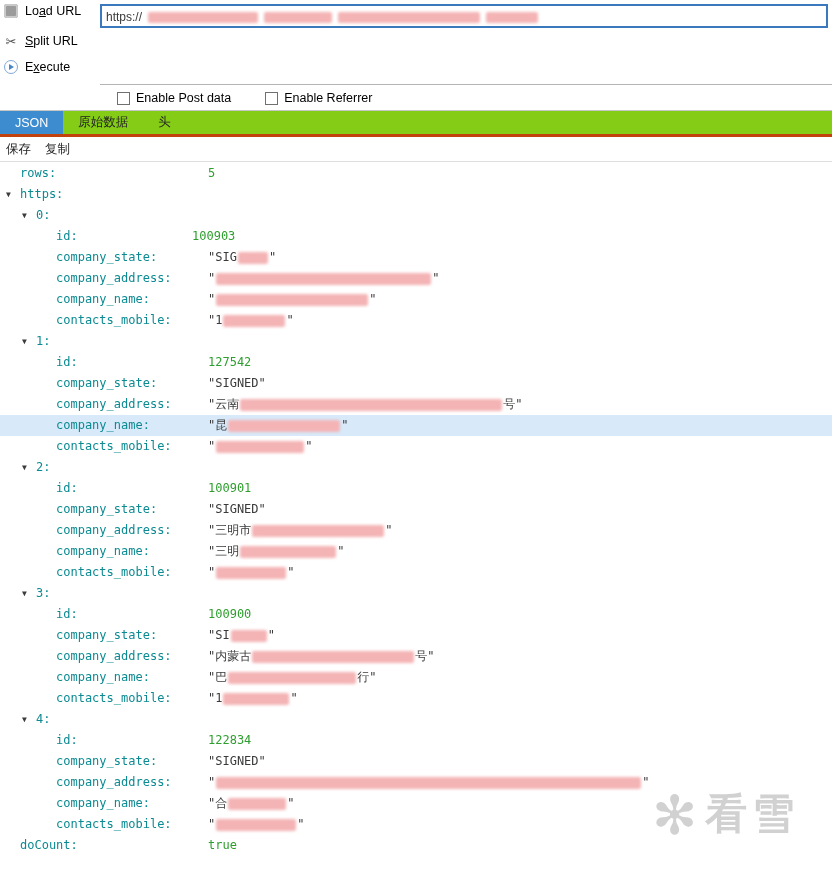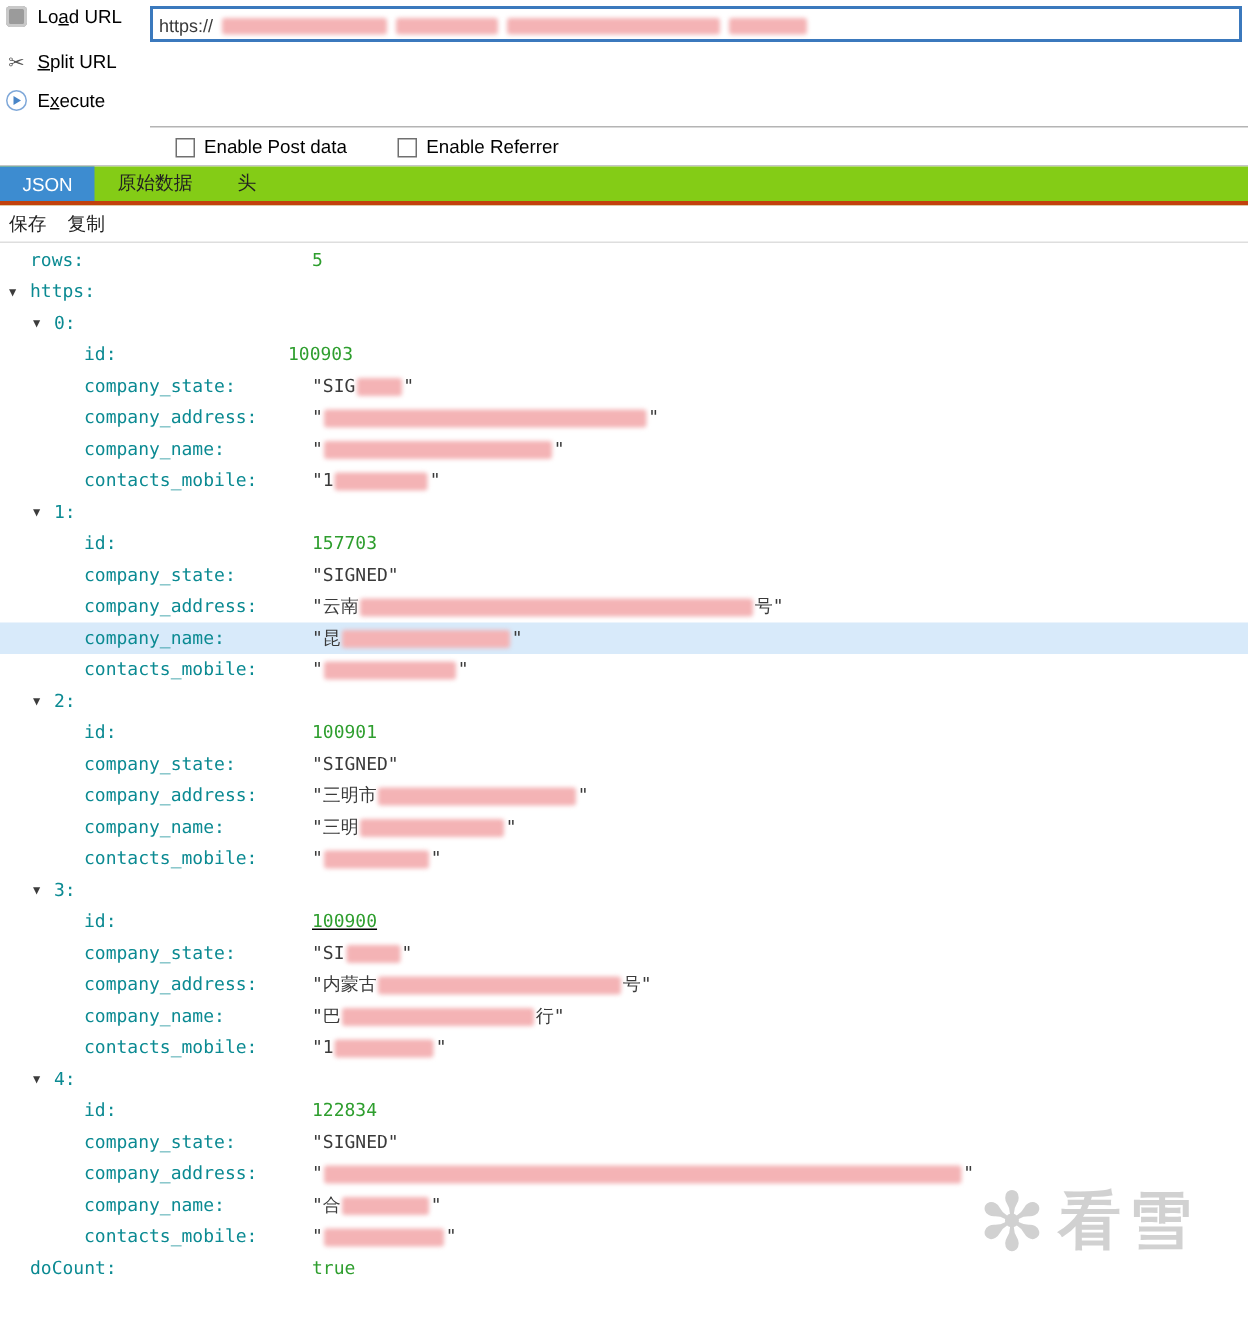--- a/index.html
+++ b/index.html
@@ -141,21 +141,21 @@
     <div class="trow">
       <span class="key" style="left: 56px;">contacts_mobile:</span>
       <span class="val" style="left: 208px;"><span class="str">"1</span><span class="redact" style="width: 62px;"></span><span class="str">"</span></span>
     </div>
     <div class="trow">
       <span class="arrow" style="left: 22px;">▼</span>
       <span class="key" style="left: 36px;">1:</span>
     </div>
     <div class="trow">
       <span class="key" style="left: 56px;">id:</span>
-      <span class="val" style="left: 208px;"><span class="num">157703</span></span>
+      <span class="val" style="left: 208px;"><span class="num">127542</span></span>
     </div>
     <div class="trow">
       <span class="key" style="left: 56px;">company_state:</span>
       <span class="val" style="left: 208px;"><span class="str">"SIGNED"</span></span>
     </div>
     <div class="trow">
       <span class="key" style="left: 56px;">company_address:</span>
       <span class="val" style="left: 208px;"><span class="str">"云南</span><span class="redact" style="width: 262px;"></span><span class="str">号"</span></span>
     </div>
     <div class="trow selected">
@@ -189,21 +189,21 @@
     <div class="trow">
       <span class="key" style="left: 56px;">contacts_mobile:</span>
       <span class="val" style="left: 208px;"><span class="str">"</span><span class="redact" style="width: 70px;"></span><span class="str">"</span></span>
     </div>
     <div class="trow">
       <span class="arrow" style="left: 22px;">▼</span>
       <span class="key" style="left: 36px;">3:</span>
     </div>
     <div class="trow">
       <span class="key" style="left: 56px;">id:</span>
-      <span class="val" style="left: 208px; text-decoration: underline;"><span class="num">100900</span></span>
+      <span class="val" style="left: 208px;"><span class="num">100900</span></span>
     </div>
     <div class="trow">
       <span class="key" style="left: 56px;">company_state:</span>
       <span class="val" style="left: 208px;"><span class="str">"SI</span><span class="redact" style="width: 36px;"></span><span class="str">"</span></span>
     </div>
     <div class="trow">
       <span class="key" style="left: 56px;">company_address:</span>
       <span class="val" style="left: 208px;"><span class="str">"内蒙古</span><span class="redact" style="width: 162px;"></span><span class="str">号"</span></span>
     </div>
     <div class="trow">

